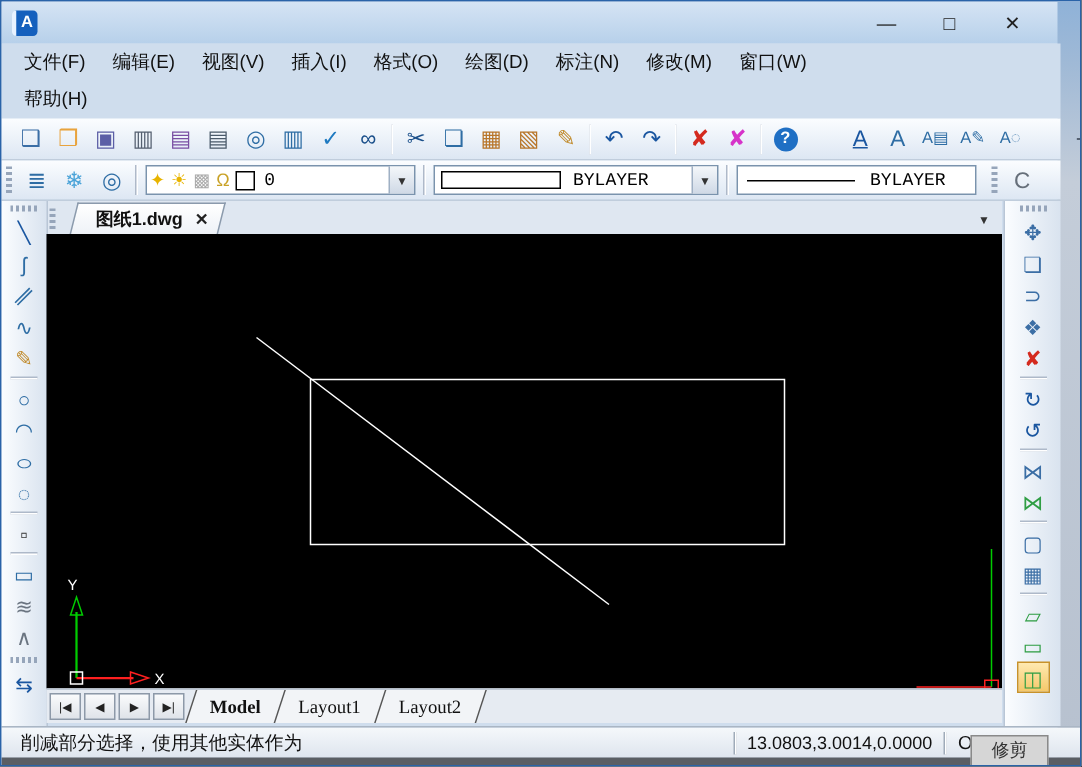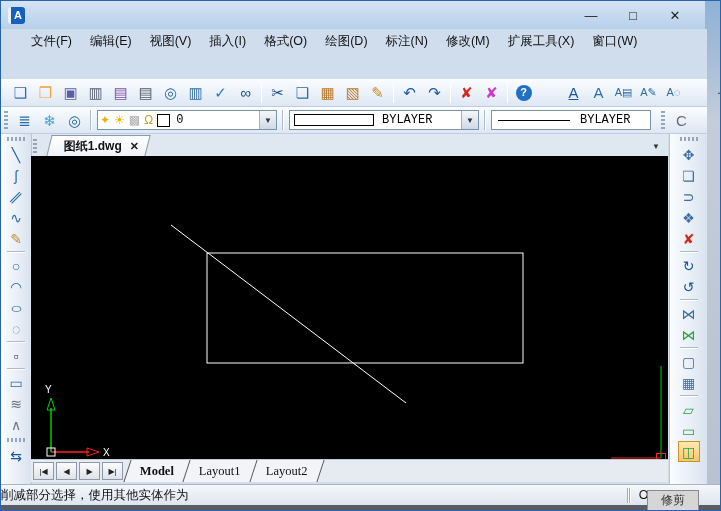--- a/index.html
+++ b/index.html
@@ -14,21 +14,21 @@
            border-left:3px solid #e8f2ff;box-sizing:border-box;}
   .title-text{font-size:12.5px;color:#111;}
   .win-controls{position:absolute;right:26px;top:0;height:28px;display:flex;}
   .wbtn{width:42px;height:28px;display:flex;align-items:center;justify-content:center;
         font-size:13px;color:#222;cursor:default;}
   .right-frame{position:absolute;right:0;top:0;width:15px;height:504px;
                background:linear-gradient(180deg,#8fb2d8 0,#9fb9d6 40px,#c4cdd9 120px,#b7c1cf 100%);}
   
   .menubar{position:absolute;left:0;top:28px;width:706px;height:50px;background:#cfdded;
            font-size:12.5px;color:#111;}
-  .menurow{height:25px;display:flex;align-items:center;padding-left:21px;text-align:right;}
+  .menurow{height:25px;display:flex;align-items:center;padding-left:6px;text-align:right;}
   .menu-item{padding:0 9px;height:21px;display:flex;align-items:center;white-space:nowrap;}
   
   .tbrow{position:absolute;left:0;width:706px;display:flex;align-items:center;
          background:linear-gradient(#fbfdff,#dde7f3);border-bottom:1px solid #c0cddc;box-sizing:border-box;}
   .tb1{top:78px;height:28px;}
   .tb2{top:106px;height:27px;}
   .grip{width:4px;height:18px;margin:0 4px 0 3px;
         background-image:repeating-linear-gradient(180deg,#96a5ba 0 2px,transparent 2px 4px);}
   .vsep{width:1px;height:20px;background:#aeb9c9;border-right:1px solid #fff;margin:0 3px;}
   .tbtn{width:25px;height:24px;display:flex;align-items:center;justify-content:center;flex:none;}
@@ -84,21 +84,21 @@
   .ltabs{display:flex;align-items:center;height:100%;margin-left:4px;font-family:"Liberation Serif",serif;}
   .ltab{padding:0 12px;height:100%;display:flex;align-items:center;font-size:12.5px;color:#111;
         background:#f2f4f7;border-left:1px solid #555;transform:skewX(-18deg);}
   .ltab span{transform:skewX(18deg);}
   .ltab.active span{font-weight:bold;}
   .ltab:last-child{border-right:1px solid #555;}
   
   .statusbar{position:absolute;left:0;top:483px;width:721px;height:21px;
              background:linear-gradient(#f5f8fb,#dee5ee);display:flex;align-items:center;
              font-size:12.5px;color:#111;border-top:1px solid #aab6c4;box-sizing:border-box;}
-  .status-msg{margin-left:0;white-space:nowrap;}
+  .status-msg{margin-left:13px;white-space:nowrap;}
   .ssep{width:1px;height:15px;background:#9fabb9;border-right:1px solid #fff;}
   .coords{width:138px;text-align:center;font-size:12px;}
   .renderer{padding:0 8px;font-size:12.5px;}
   .darkstrip{position:absolute;left:0;top:504px;width:721px;height:7px;background:#5a5e64;}
   .tooltip{position:absolute;left:646px;top:489px;width:52px;height:21px;background:#d6d6d6;
            border:1px solid #8a8a8a;box-sizing:border-box;display:flex;align-items:center;
            justify-content:center;font-size:12px;color:#333;z-index:60;}
 </style>
 </head>
 <body>
@@ -118,22 +118,24 @@
   <div class="menubar">
     <div class="menurow" id="menu-row1">
         <span class="menu-item">文件(F)</span>
         <span class="menu-item">编辑(E)</span>
         <span class="menu-item">视图(V)</span>
         <span class="menu-item">插入(I)</span>
         <span class="menu-item">格式(O)</span>
         <span class="menu-item">绘图(D)</span>
         <span class="menu-item">标注(N)</span>
         <span class="menu-item">修改(M)</span>
-        <span class="menu-item">扩展工具(X)</span>
         <span class="menu-item">窗口(W)</span>
+      </div>
+    <div class="menurow" id="menu-row2">
+        <span class="menu-item">帮助(H)</span>
       </div>
   </div>
 
   <div class="tbrow tb1" id="tb-standard">
       <div class="grip"></div>
       <div class="tbtn">
         <span class="glyph" style="color: rgb(59, 110, 165);">❑</span>
       </div>
       <div class="tbtn">
         <span class="glyph" style="color: rgb(232, 163, 61);">❒</span>
@@ -408,20 +410,21 @@
         </div>
         <div class="ltab">
           <span>Layout2</span>
         </div>
       </div>
   </div>
 
   <div class="statusbar">
     <span class="status-msg">削减部分选择，使用其他实体作为</span>
     <span class="ssep" style="margin-left:auto;"></span>
+    <span class="coords">13.0803,3.0014,0.0000</span>
     <span class="ssep"></span>
     <span class="renderer" style="margin-right:28px;">OpenGL</span>
   </div>
   <div class="darkstrip"></div>
 
   <div class="tooltip">修剪</div>
 
 </div>
 
 </body></html>

